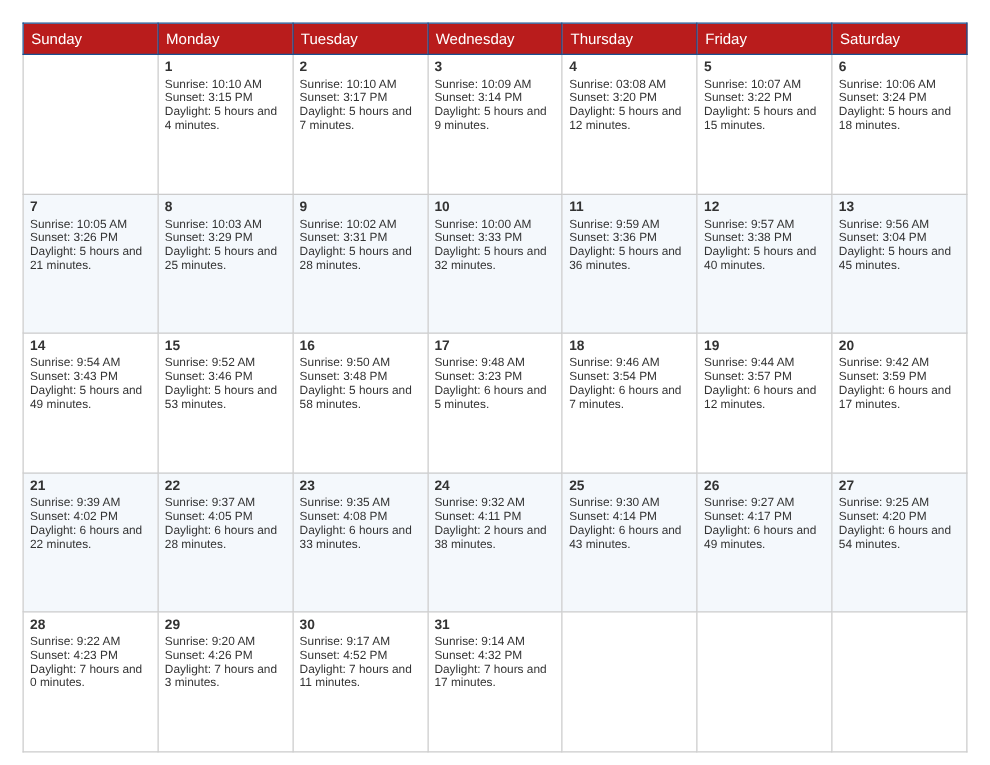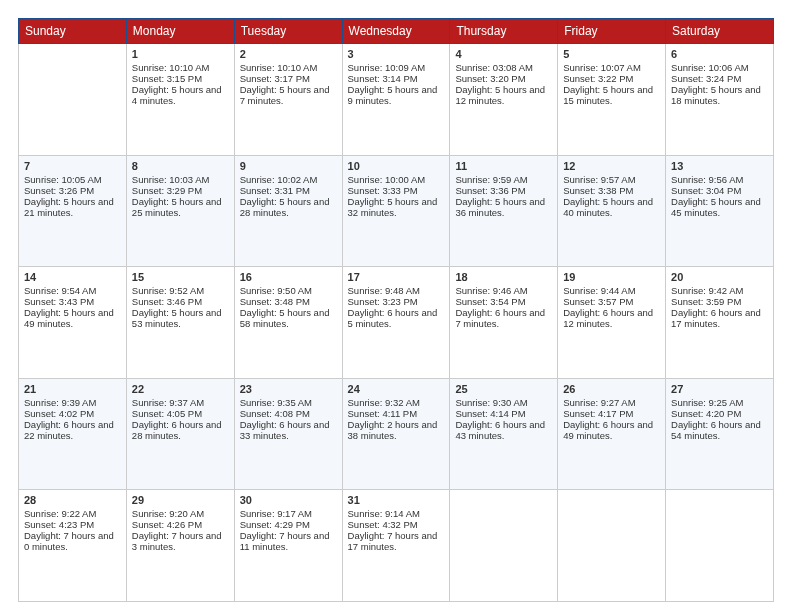--- a/index.html
+++ b/index.html
@@ -145,21 +145,21 @@
           <td><span class="day-num">22</span><span>Sunrise: 9:37 AM</span><br><span>Sunset: 4:05 PM</span><br><span>Daylight: 6 hours and 28 minutes.</span></td>
           <td><span class="day-num">23</span><span>Sunrise: 9:35 AM</span><br><span>Sunset: 4:08 PM</span><br><span>Daylight: 6 hours and 33 minutes.</span></td>
           <td><span class="day-num">24</span><span>Sunrise: 9:32 AM</span><br><span>Sunset: 4:11 PM</span><br><span>Daylight: 2 hours and 38 minutes.</span></td>
           <td><span class="day-num">25</span><span>Sunrise: 9:30 AM</span><br><span>Sunset: 4:14 PM</span><br><span>Daylight: 6 hours and 43 minutes.</span></td>
           <td><span class="day-num">26</span><span>Sunrise: 9:27 AM</span><br><span>Sunset: 4:17 PM</span><br><span>Daylight: 6 hours and 49 minutes.</span></td>
           <td><span class="day-num">27</span><span>Sunrise: 9:25 AM</span><br><span>Sunset: 4:20 PM</span><br><span>Daylight: 6 hours and 54 minutes.</span></td>
         </tr>
         <tr>
           <td><span class="day-num">28</span><span>Sunrise: 9:22 AM</span><br><span>Sunset: 4:23 PM</span><br><span>Daylight: 7 hours and 0 minutes.</span></td>
           <td><span class="day-num">29</span><span>Sunrise: 9:20 AM</span><br><span>Sunset: 4:26 PM</span><br><span>Daylight: 7 hours and 3 minutes.</span></td>
-          <td><span class="day-num">30</span><span>Sunrise: 9:17 AM</span><br><span>Sunset: 4:29 PM</span><br><span>Daylight: 7 hours and 11 minutes.</span></td>
+          <td><span class="day-num">30</span><span>Sunrise: 9:17 AM</span><br><span>Sunset: 4:52 PM</span><br><span>Daylight: 7 hours and 11 minutes.</span></td>
           <td><span class="day-num">31</span><span>Sunrise: 9:14 AM</span><br><span>Sunset: 4:32 PM</span><br><span>Daylight: 7 hours and 17 minutes.</span></td>
           <td class="empty"></td>
           <td class="empty"></td>
           <td class="empty"></td>
         </tr>
       </tbody>
   </table>
 </div>
 
 </body></html>

